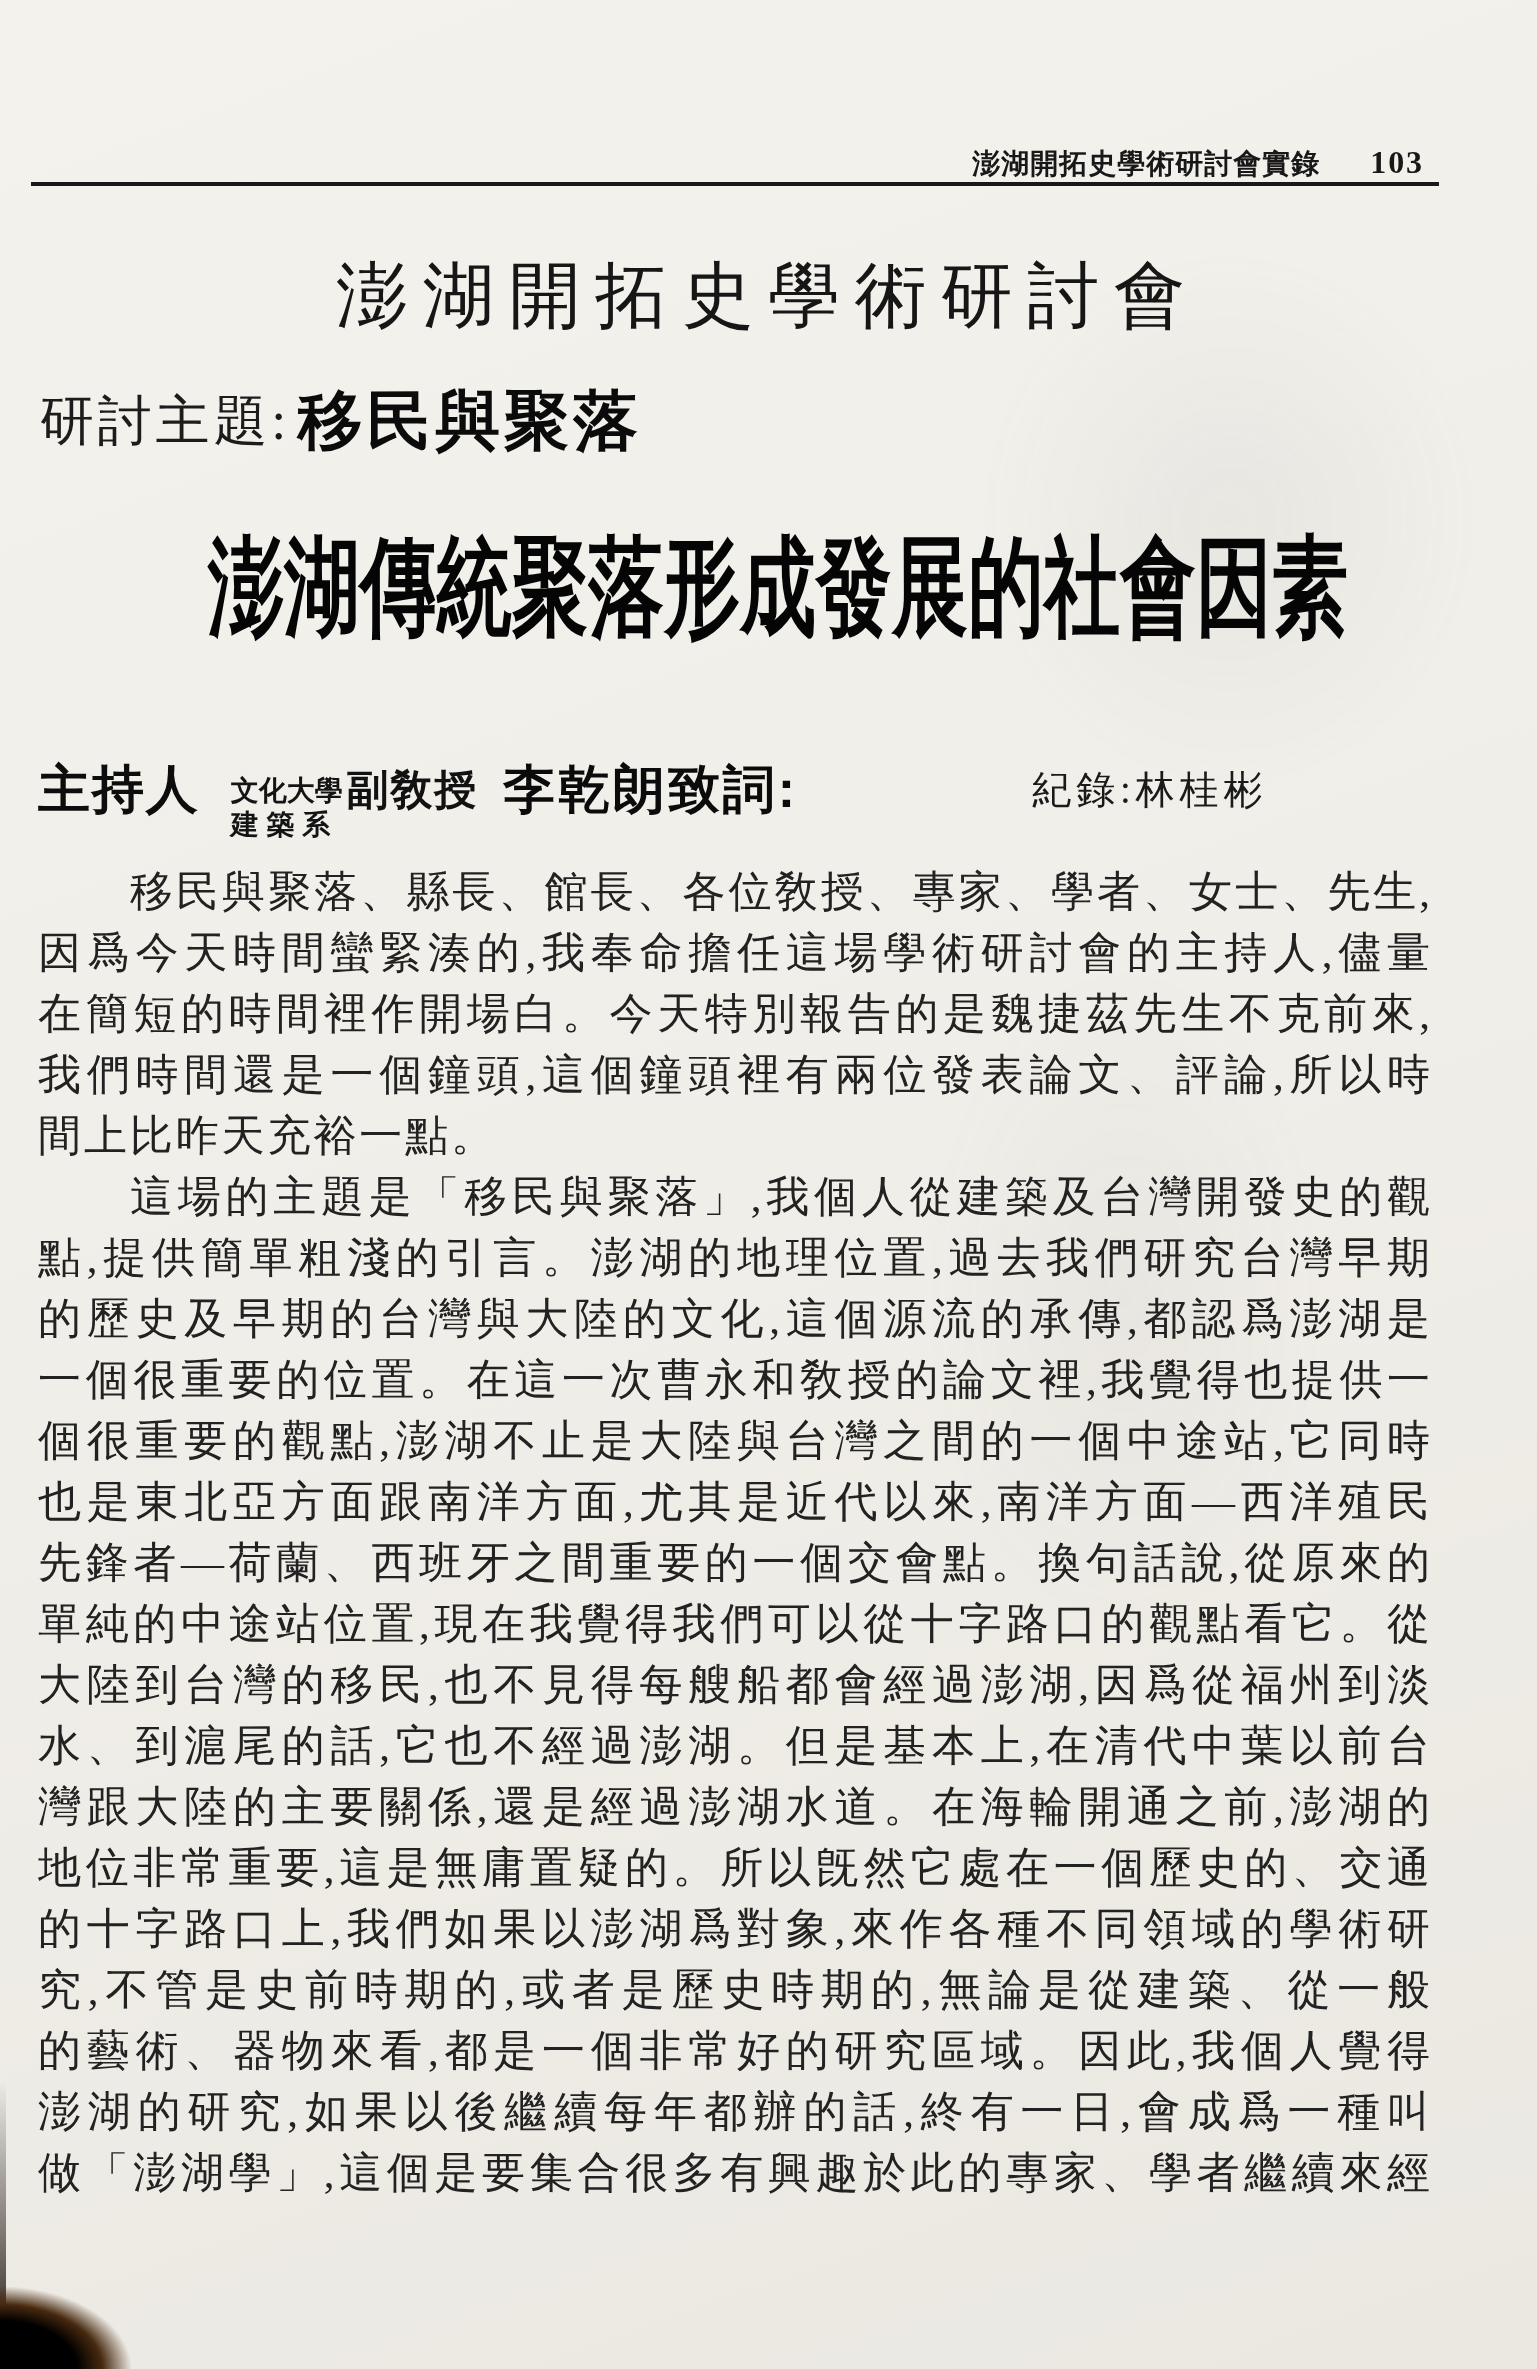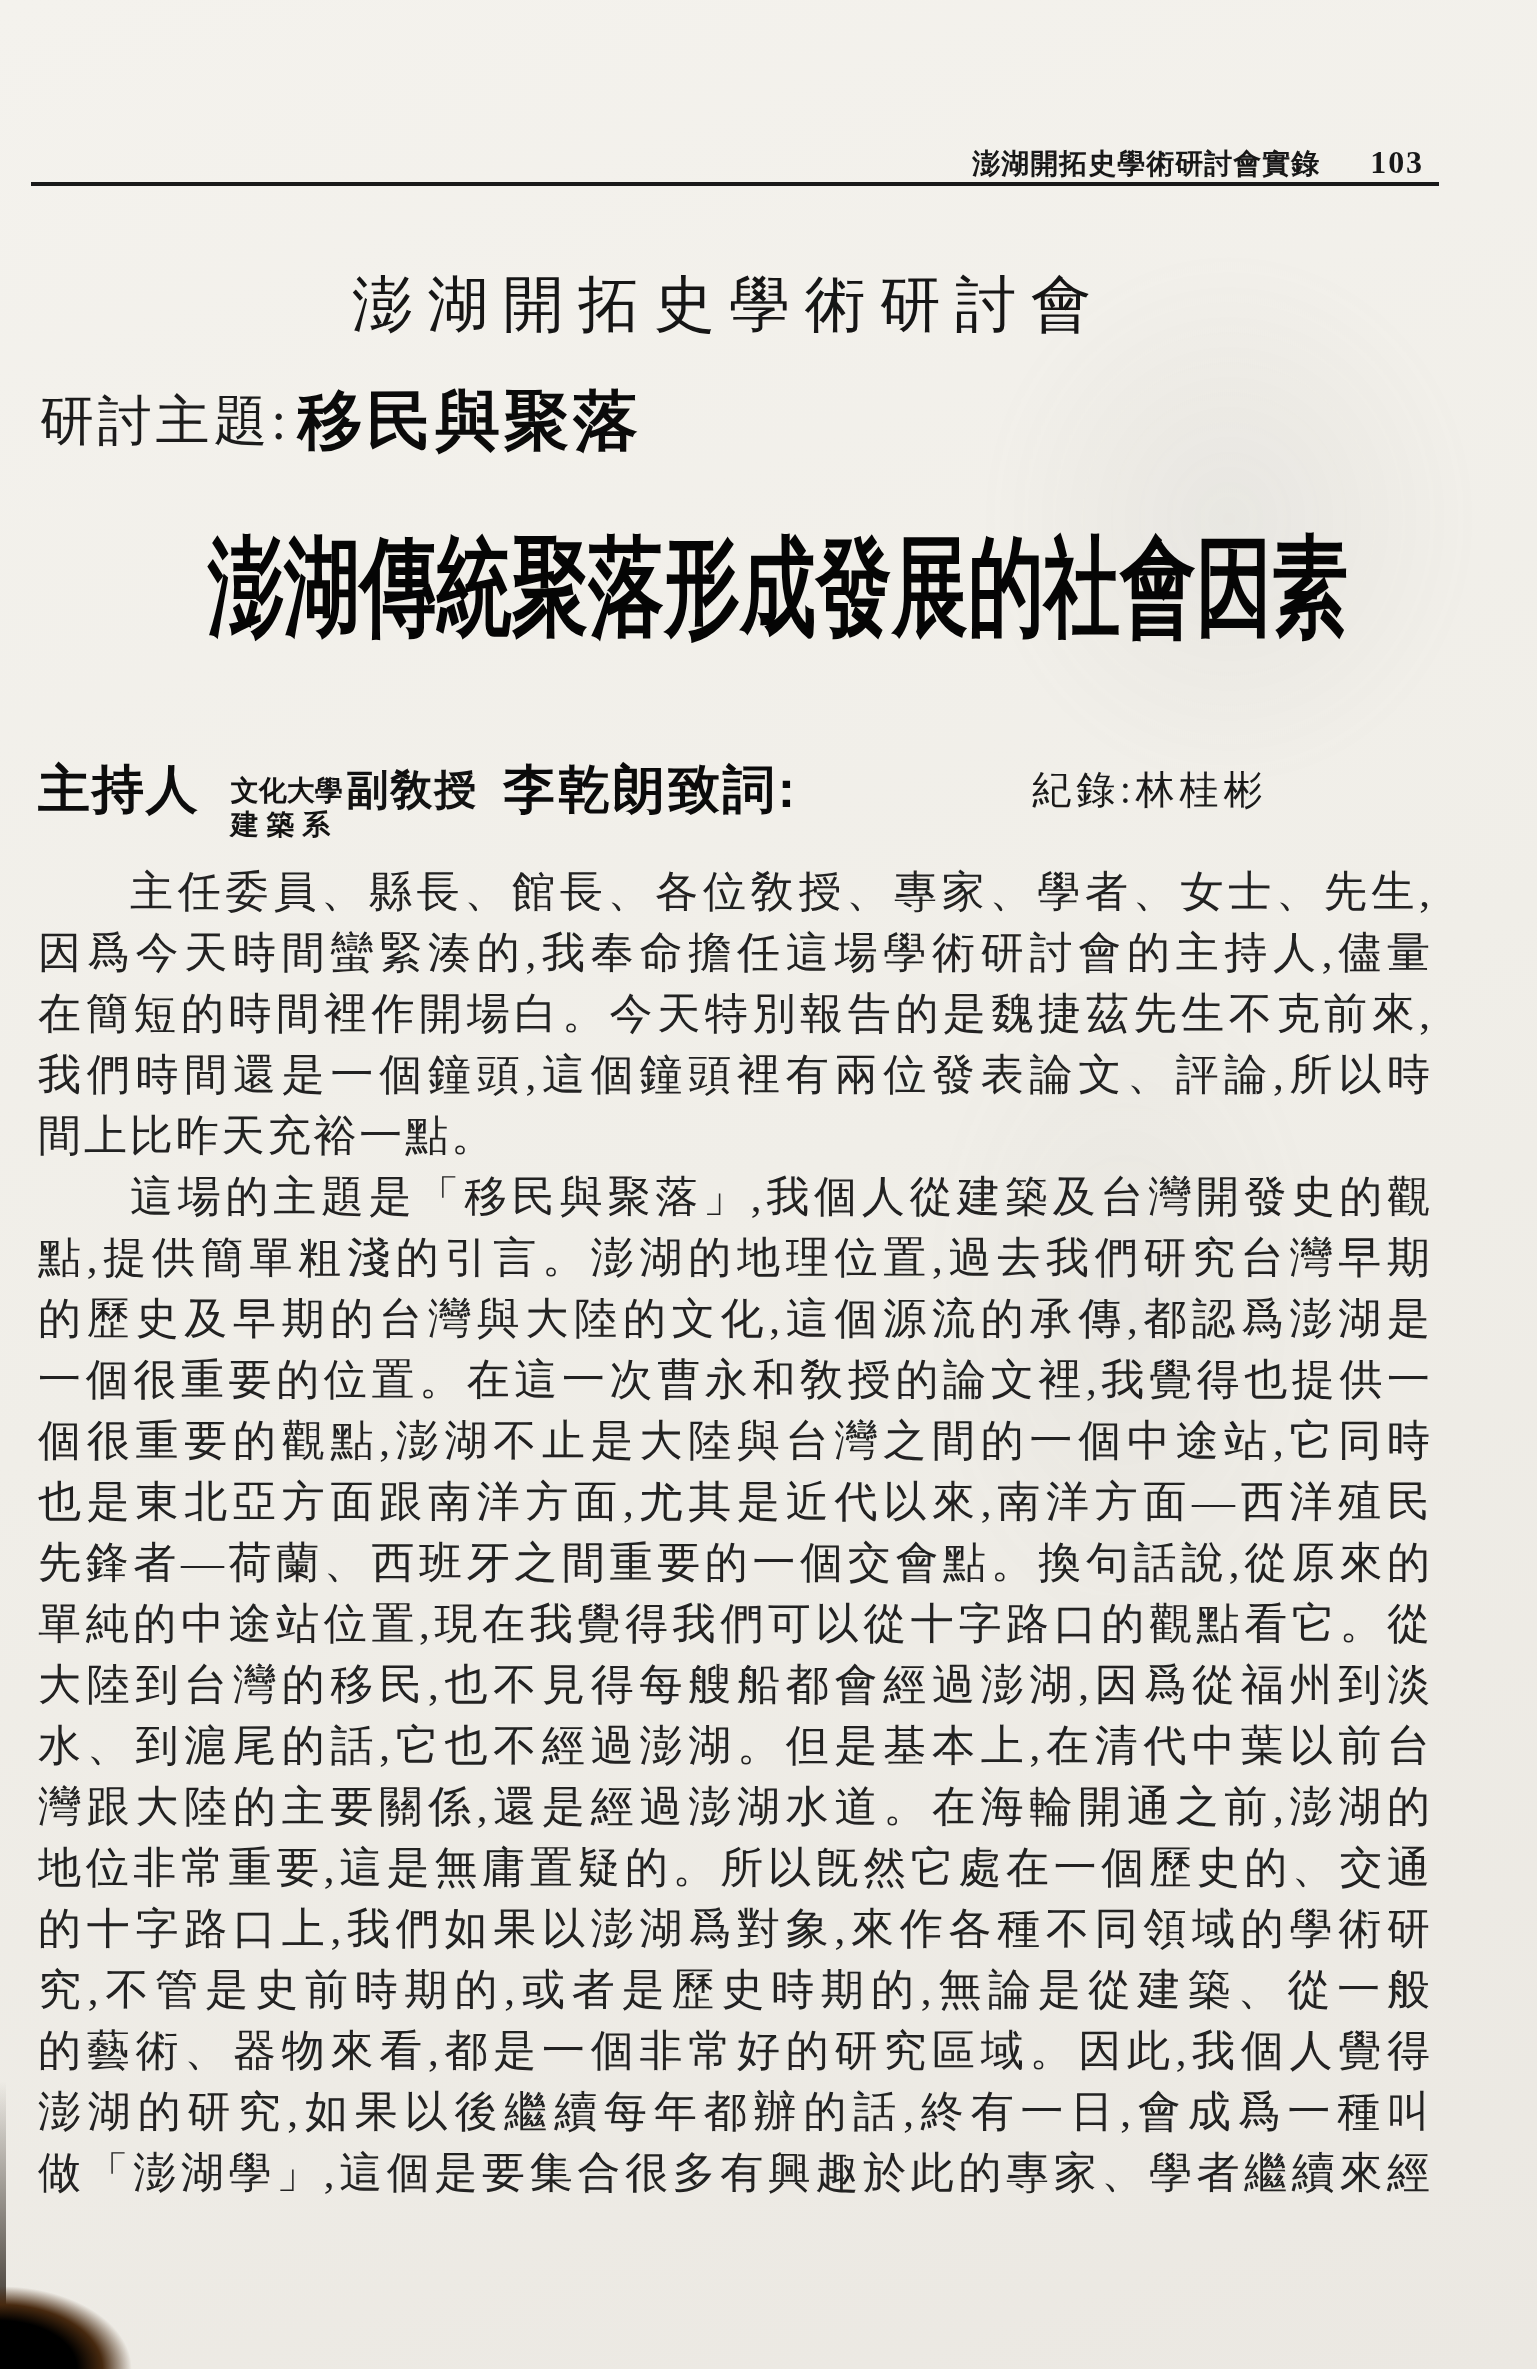--- a/index.html
+++ b/index.html
@@ -17,21 +17,21 @@
     background:radial-gradient(closest-side,rgba(120,120,118,0.07),rgba(120,120,118,0));filter:blur(5.8px);}
   .bleed2{position:absolute;right:211px;top:961px;width:403px;height:672px;border-radius:50%;
     background:radial-gradient(closest-side,rgba(120,120,118,0.05),rgba(120,120,118,0));filter:blur(7.7px);}
 
   .pageheader{position:absolute;top:144px;right:113px;display:flex;align-items:baseline;gap:50px;
     font-weight:bold;color:#181818;}
   .running-title{font-size:28px;letter-spacing:1px;}
   .pagenum{font-size:32px;letter-spacing:1.9px;font-weight:bold;}
   .rule{position:absolute;left:31px;top:182px;width:1408px;height:3.8px;background:#191919;}
 
-  .conf-title{position:absolute;left:336px;top:248px;margin:16px;font-size:61px;font-weight:500;
+  .conf-title{position:absolute;left:336px;top:248px;margin:0;font-size:72px;font-weight:500;
     letter-spacing:14.4px;color:#161616;white-space:nowrap;}
 
   .topic{position:absolute;left:40px;top:377px;display:flex;align-items:center;white-space:nowrap;}
   .topic-label{font-size:54px;letter-spacing:3.8px;color:#1c1c1c;}
   .topic-value{font-size:65px;font-weight:900;
     font-family:"Liberation Sans","DejaVu Sans",sans-serif;letter-spacing:3.8px;color:#0b0b0b;margin-left:7.7px;}
 
   .main-title{position:absolute;left:208px;top:526px;margin:0;height:127px;display:flex;align-items:center;}
   .main-title .stretch{display:inline-block;font-size:76px;font-weight:900;white-space:nowrap;
     font-family:"DejaVu Sans","Liberation Sans",sans-serif;transform:scaleY(1.42);transform-origin:center;color:#050505;}
@@ -83,21 +83,21 @@
     <span class="affil">
       <span>文化大學</span>
       <span>建 築 系</span>
     </span>
     <span class="pos">副敎授</span>
     <span class="name">李乾朗致詞:</span>
     <span class="recorder">紀錄:林桂彬</span>
   </div>
 
   <main class="bodytext" id="body-text">
-      <div class="body-line indent">主任委員、縣長、館長、各位敎授、專家、學者、女士、先生,</div>
+      <div class="body-line indent">移民與聚落、縣長、館長、各位敎授、專家、學者、女士、先生,</div>
       <div class="body-line">因爲今天時間蠻緊湊的,我奉命擔任這場學術研討會的主持人,儘量</div>
       <div class="body-line">在簡短的時間裡作開場白。今天特別報告的是魏捷茲先生不克前來,</div>
       <div class="body-line">我們時間還是一個鐘頭,這個鐘頭裡有兩位發表論文、評論,所以時</div>
       <div class="body-line short">間上比昨天充裕一點。</div>
       <div class="body-line indent">這場的主題是「移民與聚落」,我個人從建築及台灣開發史的觀</div>
       <div class="body-line">點,提供簡單粗淺的引言。澎湖的地理位置,過去我們研究台灣早期</div>
       <div class="body-line">的歷史及早期的台灣與大陸的文化,這個源流的承傳,都認爲澎湖是</div>
       <div class="body-line">一個很重要的位置。在這一次曹永和敎授的論文裡,我覺得也提供一</div>
       <div class="body-line">個很重要的觀點,澎湖不止是大陸與台灣之間的一個中途站,它同時</div>
       <div class="body-line">也是東北亞方面跟南洋方面,尤其是近代以來,南洋方面—西洋殖民</div>

